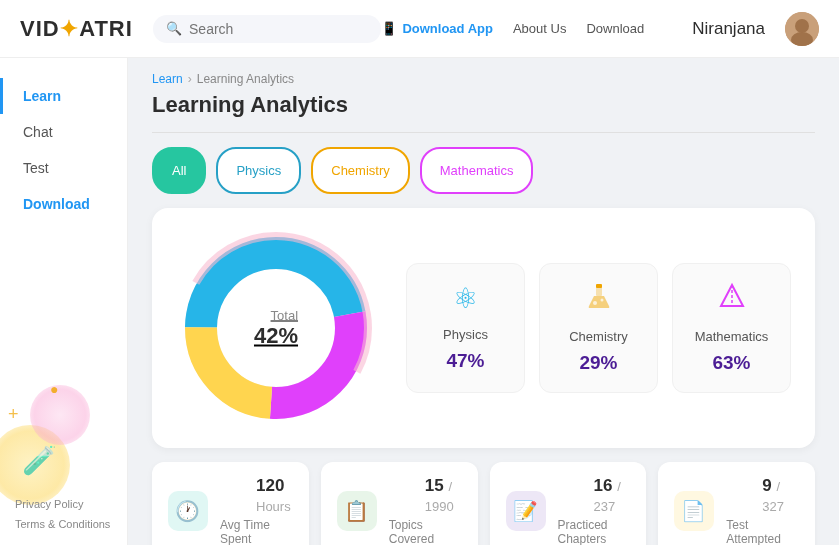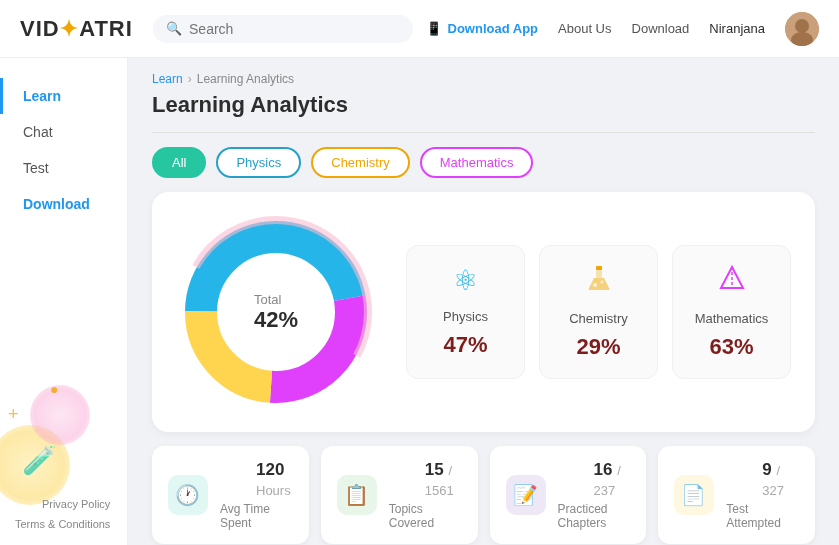--- a/index.html
+++ b/index.html
@@ -56,21 +56,21 @@
       color: #2196f3;
       font-size: 13px;
       font-weight: 600;
       cursor: pointer;
     }
     .header-link {
       color: #555;
       font-size: 13px;
       cursor: pointer;
     }
-    .user-name { color: #2d2d2d; font-size: 13px; font-weight: 500; }
+    .user-name { color: #2d2d2d; font-size: 17px; font-weight: 500; margin-left: 28px; }
     .avatar {
       width: 34px;
       height: 34px;
       border-radius: 50%;
       background: #c9a07a;
       overflow: hidden;
       display: flex;
       align-items: center;
       justify-content: center;
     }
@@ -113,21 +113,20 @@
       position: absolute;
       bottom: 10px;
       left: 15px;
     }
     .sidebar-footer a {
       display: block;
       font-size: 11px;
       color: #888;
       text-decoration: none;
       line-height: 1.8;
-      text-align: right;
     }
 
     
     .main-content {
       flex: 1;
       padding: 14px 24px 14px 24px;
       overflow-y: auto;
       background: #f0f2f5;
     }
     .breadcrumb {
@@ -149,21 +148,21 @@
     .divider { border: none; border-top: 1px solid #e0e0e0; margin-bottom: 14px; }
 
     
     .filter-tabs {
       display: flex;
       gap: 10px;
       margin-bottom: 14px;
       align-items: center;
     }
     .filter-btn {
-      padding: 6px 18px;
+      padding: 14px 18px;
       border-radius: 20px;
       font-size: 13px;
       font-weight: 500;
       cursor: pointer;
       border: 2px solid transparent;
     }
     .filter-btn.active-all {
       background: #26c6a0;
       color: #fff;
       border-color: #26c6a0;
@@ -205,21 +204,22 @@
     }
     .donut-wrapper svg {
       width: 200px;
       height: 200px;
     }
     .donut-center-text {
       position: absolute;
       top: 50%;
       left: 50%;
       transform: translate(-50%, -50%);
-      text-align: left;
+      text-align: right;
+      text-decoration: underline;
     }
     .donut-center-text .total-label {
       font-size: 13px;
       color: #888;
       display: block;
     }
     .donut-center-text .total-value {
       font-size: 22px;
       font-weight: 700;
       color: #2d2d2d;
@@ -246,23 +246,23 @@
     }
     .subject-card .subject-icon {
       font-size: 28px;
       margin-bottom: 4px;
     }
     .subject-card .subject-name {
       font-size: 13px;
       color: #555;
     }
     .subject-card .subject-percent {
-      font-size: 22px;
+      font-size: 19px;
       font-weight: 700;
-      color: #7f1d1d;
+      color: #4c1d95;
     }
 
     
     .stats-row {
       display: flex;
       gap: 12px;
     }
     .stat-card {
       flex: 1;
       background: #fff;
@@ -489,21 +489,21 @@
         <div class="stat-icon teal">🕐</div>
         <div class="stat-info">
           <div class="stat-value">120 <span class="stat-sub">Hours</span></div>
           <div class="stat-label">Avg Time Spent</div>
         </div>
       </div>
 
       <div class="stat-card">
         <div class="stat-icon green">📋</div>
         <div class="stat-info">
-          <div class="stat-value">15 <span class="stat-sub">/ 1561</span></div>
+          <div class="stat-value">15 <span class="stat-sub">/ 1990</span></div>
           <div class="stat-label">Topics Covered</div>
         </div>
       </div>
 
       <div class="stat-card">
         <div class="stat-icon purple">📝</div>
         <div class="stat-info">
           <div class="stat-value">16 <span class="stat-sub">/ 237</span></div>
           <div class="stat-label">Practiced Chapters</div>
         </div>

